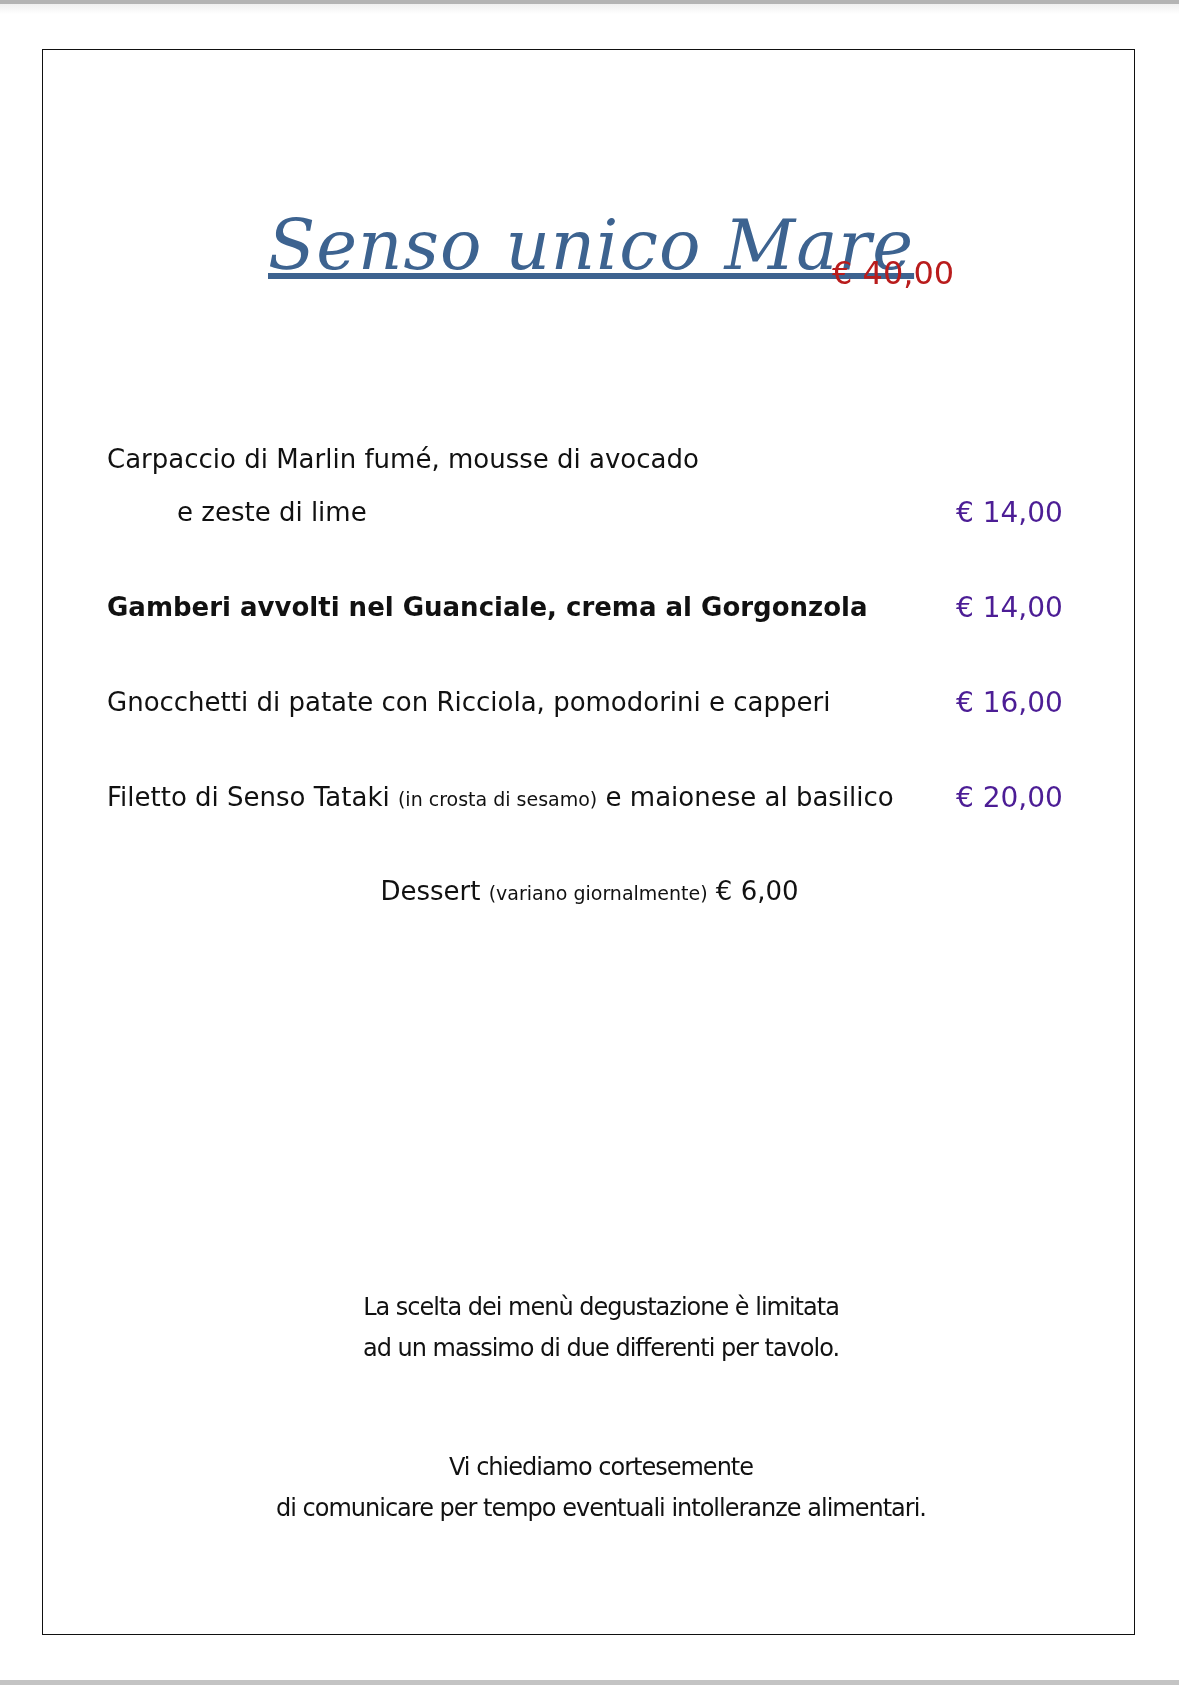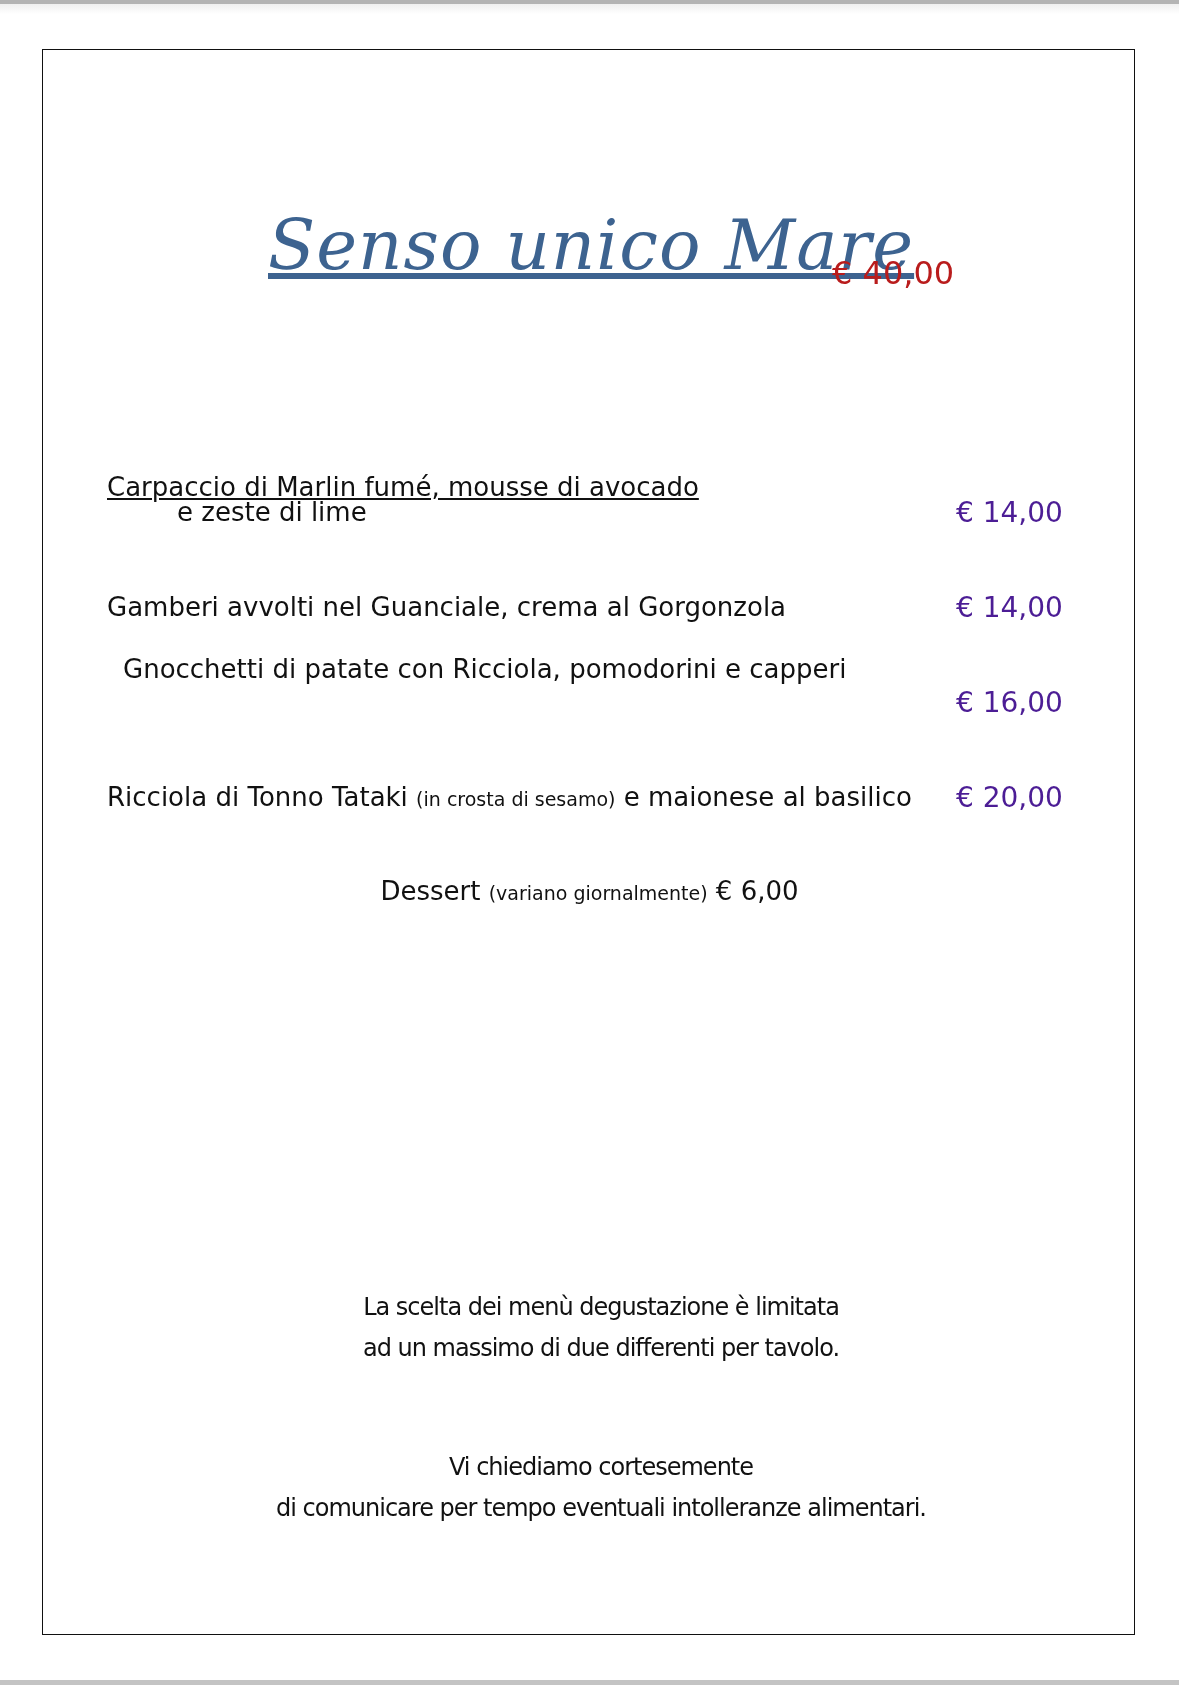--- a/index.html
+++ b/index.html
@@ -21,32 +21,32 @@
 <body>
 
 <div class="topbar"></div>
 <div class="topfade"></div>
 
 <div class="page"></div>
 
 <div class="title">Senso unico Mare</div>
 <div class="title-price">€ 40,00</div>
 
-<div class="item" style="top:472px;text-decoration:underline;">Carpaccio di Marlin fumé, mousse di avocado</div>
+<div class="item" style="top:444px;">Carpaccio di Marlin fumé, mousse di avocado</div>
 <div class="item" style="top:497px; left:177px;">e zeste di lime</div>
 <div class="price" style="top:496px;">€ 14,00</div>
 
-<div class="item" style="top:592px;">Gamberi avvolti nel Guanciale, crema al Gorgonzola</div>
+<div class="item" style="top:592px;font-weight:bold;">Gamberi avvolti nel Guanciale, crema al Gorgonzola</div>
 <div class="price" style="top:591px;">€ 14,00</div>
 
-<div class="item" style="top:654px;margin-left:16px;">Gnocchetti di patate con Ricciola, pomodorini e capperi</div>
+<div class="item" style="top:687px;">Gnocchetti di patate con Ricciola, pomodorini e capperi</div>
 <div class="price" style="top:686px;">€ 16,00</div>
 
 <div class="item" style="top:782px;">
-  <span>Ricciola di Tonno Tataki </span><span class="small">(in crosta di sesamo)</span><span> e maionese al basilico</span>
+  <span>Filetto di Senso Tataki </span><span class="small">(in crosta di sesamo)</span><span> e maionese al basilico</span>
 </div>
 <div class="price" style="top:781px;">€ 20,00</div>
 
 <div class="dessert">
   <span>Dessert </span><span class="small">(variano giornalmente)</span><span> € 6,00</span>
 </div>
 
 <div class="note" style="top:1293px;">La scelta dei menù degustazione è limitata</div>
 <div class="note" style="top:1334px;">ad un massimo di due differenti per tavolo.</div>
 <div class="note" style="top:1453px;">Vi chiediamo cortesemente</div>

